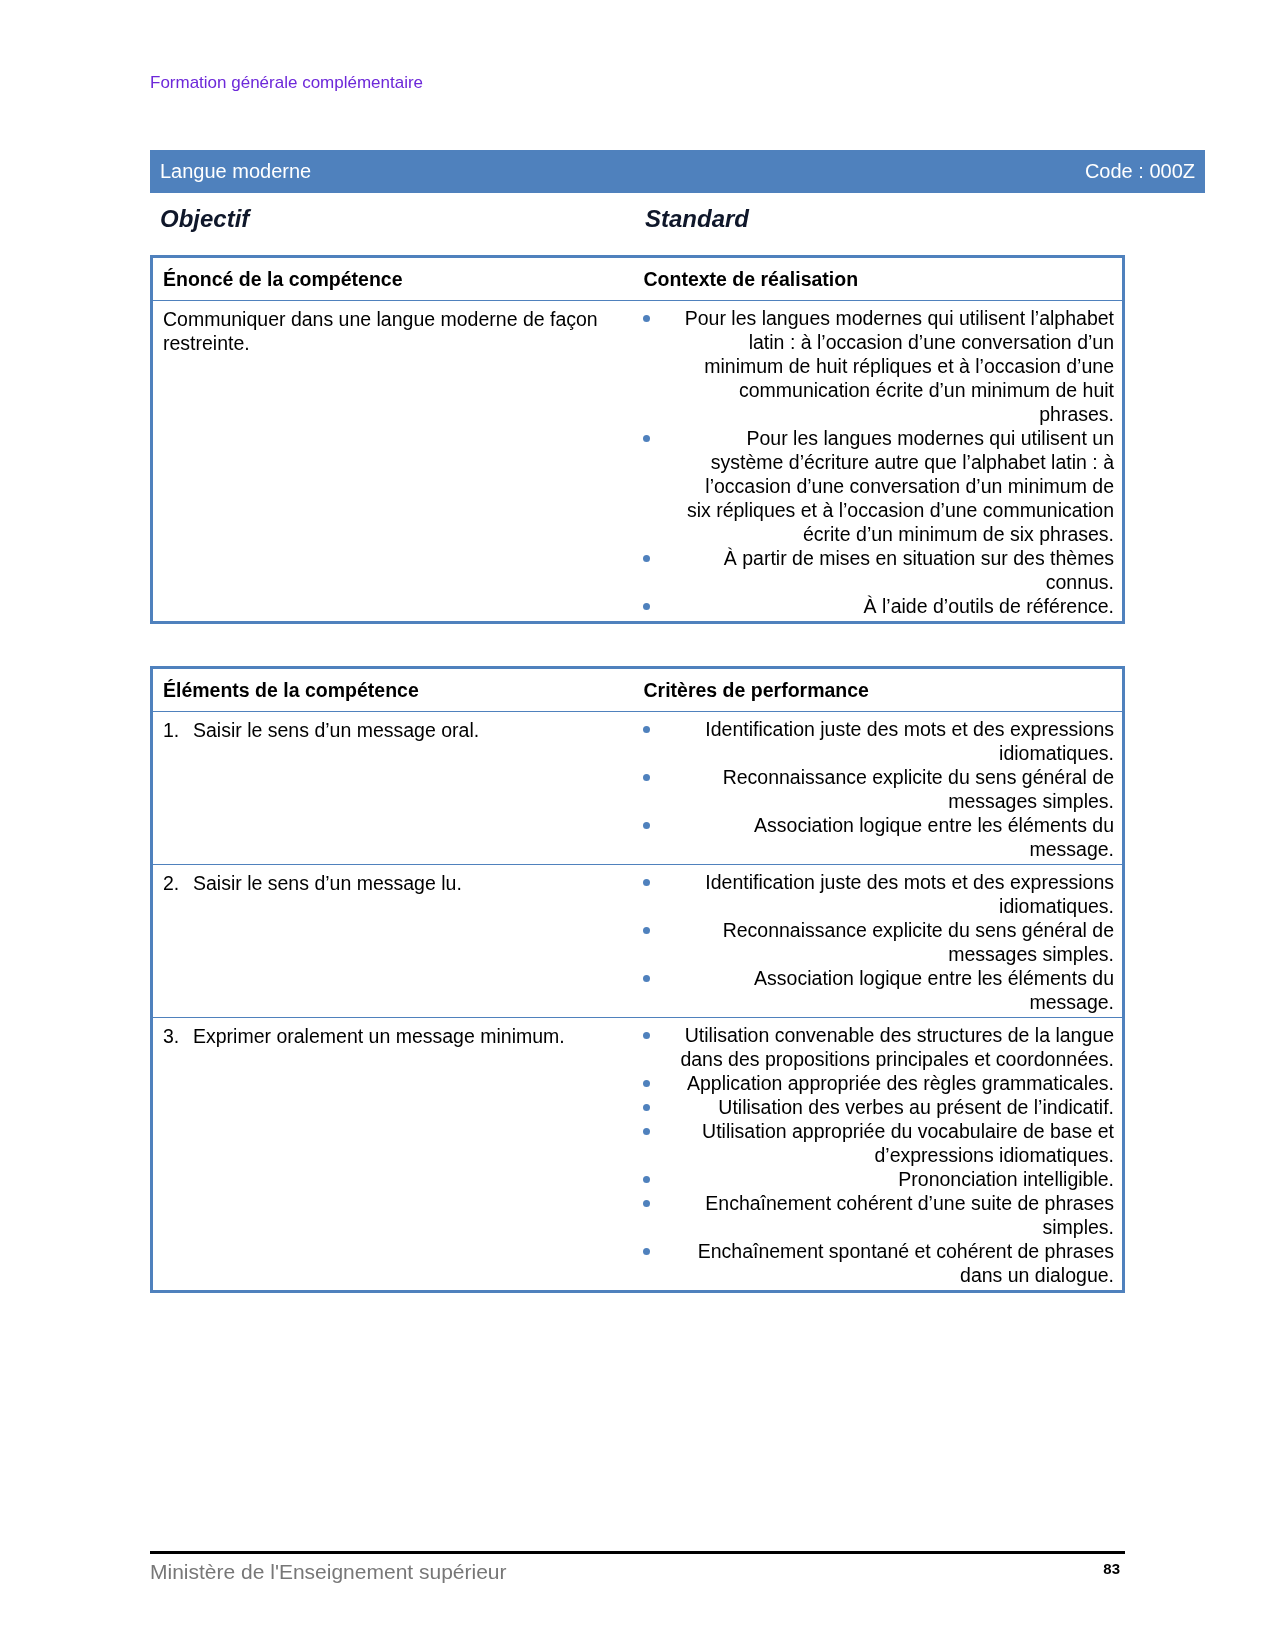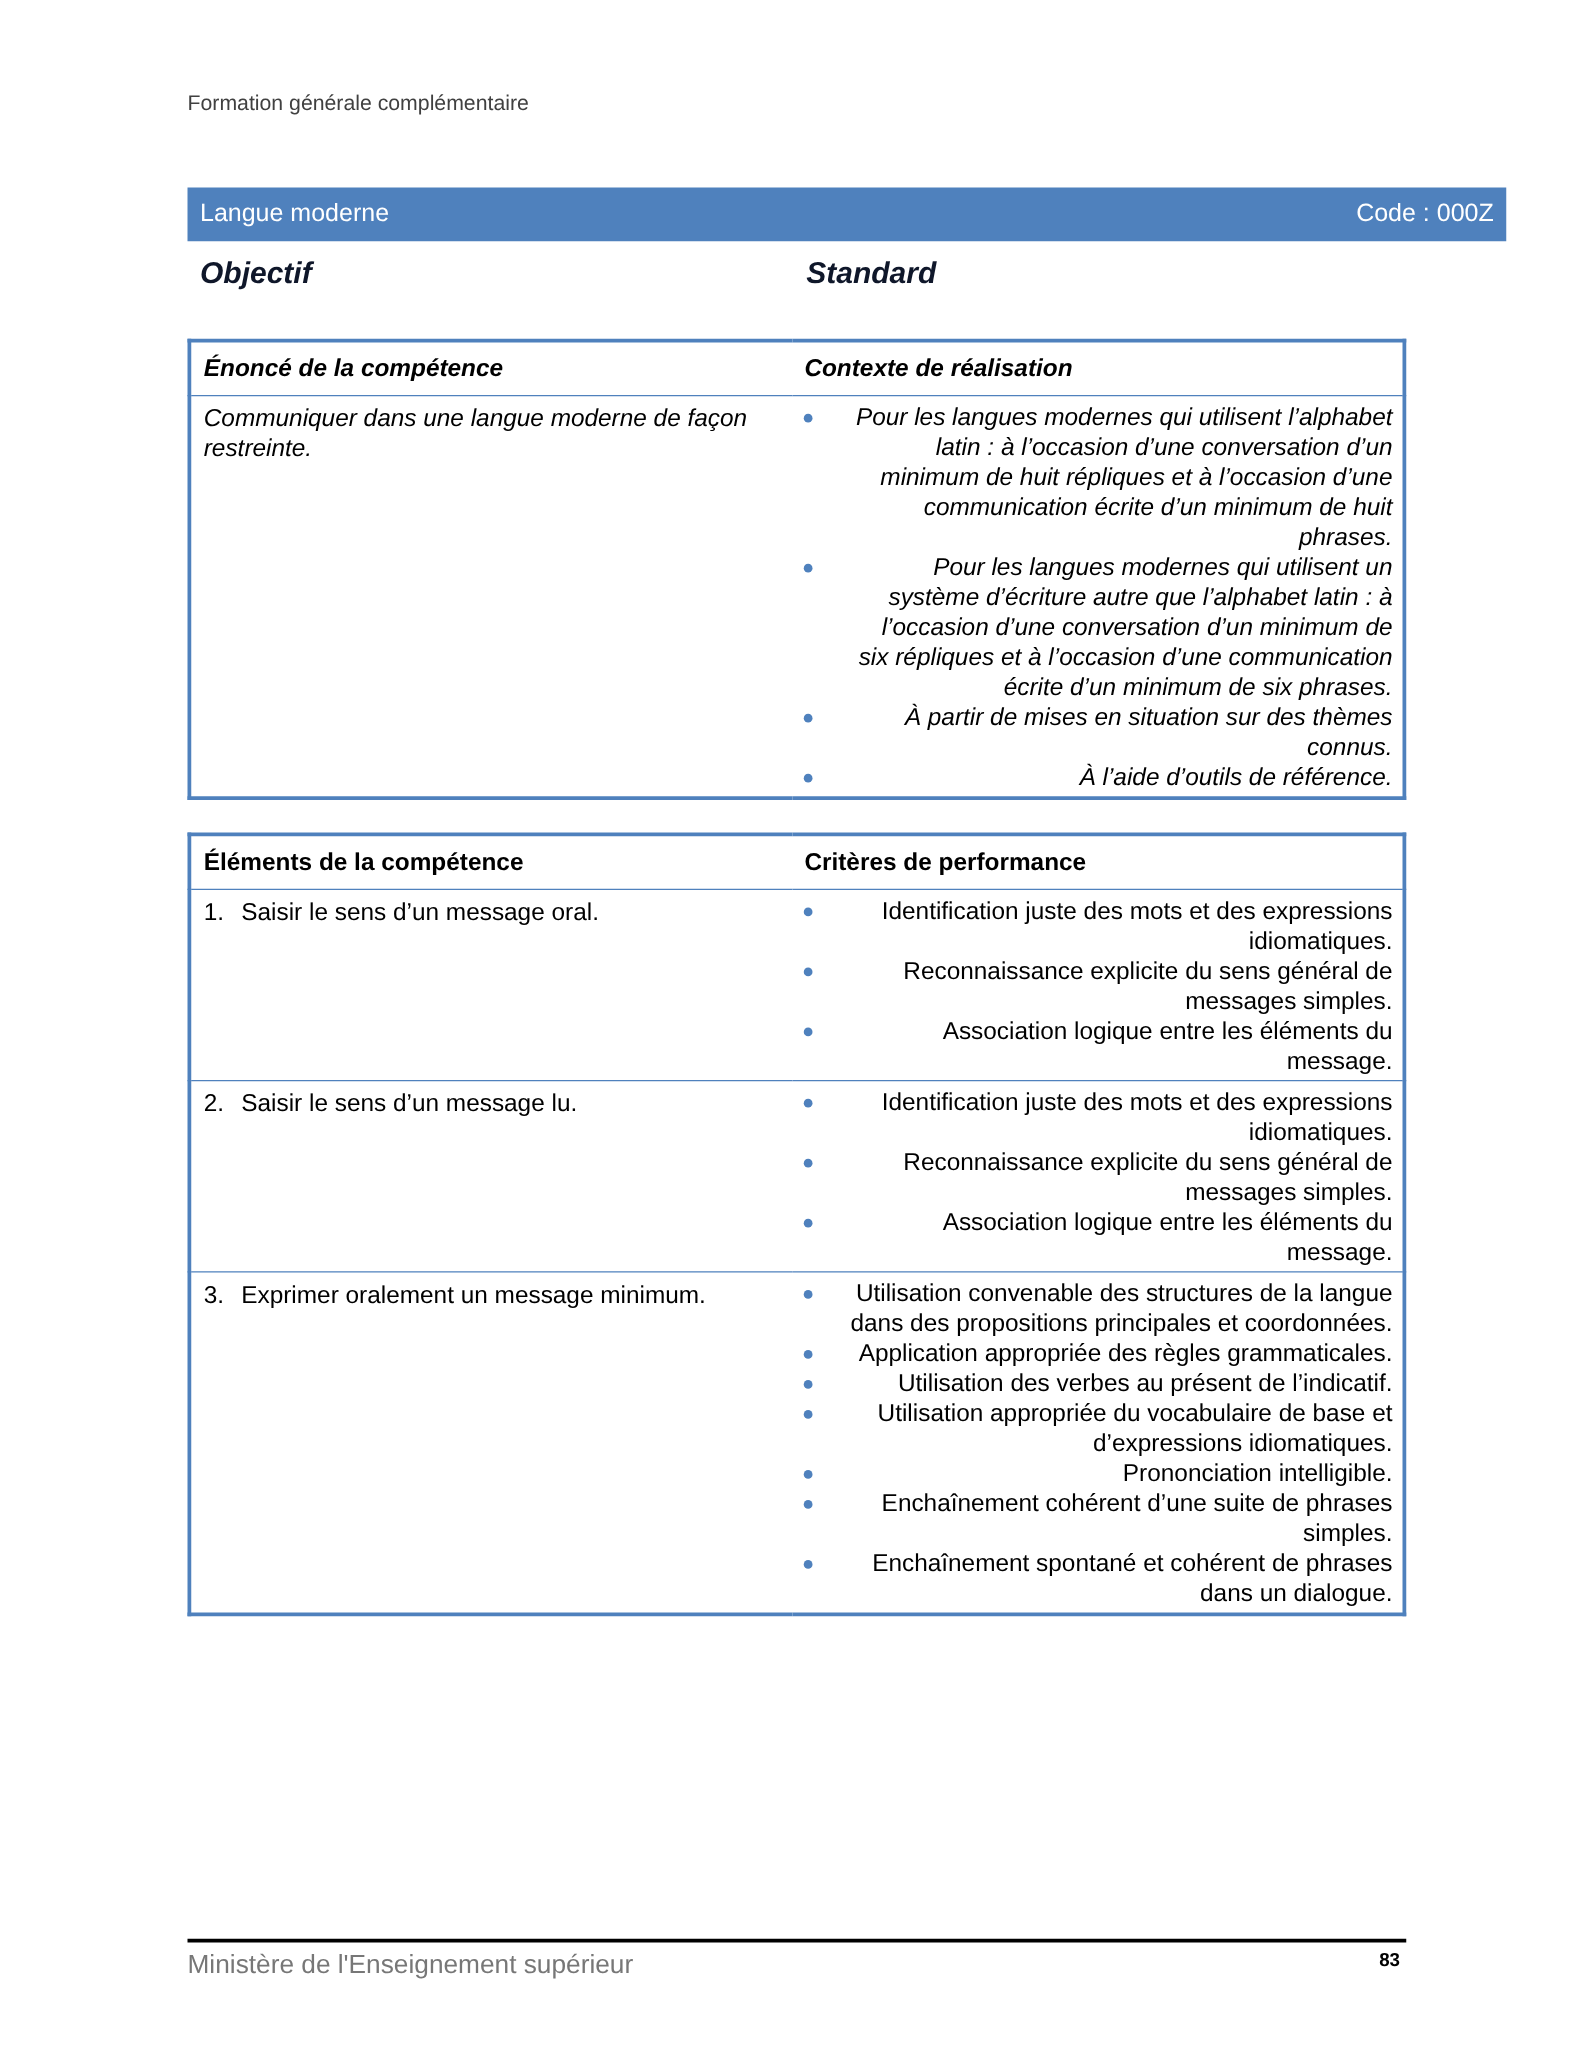--- a/index.html
+++ b/index.html
@@ -1,18 +1,18 @@
 <!DOCTYPE html>
 <html><head>
 <meta charset="utf-8">
 <style>
   html, body { margin: 0; padding: 0; background: #ffffff; }
   body { width: 1275px; height: 1650px; position: relative; overflow: hidden;
          font-family: "Liberation Sans", sans-serif; color: #000; }
-  .running-head { position: absolute; left: 150px; top: 73px; font-size: 17px; color: #404040; }
+  .running-head { position: absolute; left: 150px; top: 73px; font-size: 17px; color: #6d28d9; }
   .course-band { position: absolute; left: 150px; top: 150px; width: 1055px; height: 43px;
                  background: #4f81bd; color: #ffffff; font-size: 20px;
                  display: flex; justify-content: space-between; align-items: center;
                  box-sizing: border-box; padding: 0 10px; }
   .section-labels { position: absolute; left: 150px; top: 205px; width: 974px; height: 36px; }
   .section-labels span { position: absolute; top: 0; font-size: 24px; font-weight: bold;
                          font-style: italic; color: #0f172a; }
   .lbl-obj { left: 10px; }
   .lbl-std { left: 495px; }
   table.comp { position: absolute; left: 150px; width: 975px; border-collapse: collapse;
@@ -23,21 +23,21 @@
   table.comp tr.body td { border-bottom: 1px solid #4f81bd; }
   table.comp tr.body:last-child td { border-bottom: none; }
   col.c1 { width: 482px; }
   .cell-left { padding: 6px 10px 6px 10px; line-height: 24px; }
   .num-item { display: flex; }
   .num-item .num { width: 30px; flex: none; }
   ul.bullets { list-style: none; margin: 0; padding: 5px 8px 3px 0; }
   ul.bullets li { position: relative; padding-left: 45px; line-height: 24px; text-align: right; }
   ul.bullets li .dot { position: absolute; left: 9px; top: 9px; width: 7px; height: 7px;
                        border-radius: 50%; background: #4f81bd; }
-  #table1 { top: 271px; font-style: italic; }
+  #table1 { top: 255px; }
   #table2 { top: 666px; }
   .footer-rule { position: absolute; left: 150px; top: 1551px; width: 975px; height: 3px; background: #000; }
   .footer-left { position: absolute; left: 150px; top: 1560px; font-size: 21px; font-weight: normal; color: #777777; }
   .footer-right { position: absolute; right: 155px; top: 1560px; font-size: 15px; font-weight: bold; color: #000000; }
 </style>
 </head>
 <body>
 
 <div class="running-head">Formation générale complémentaire</div>
 

